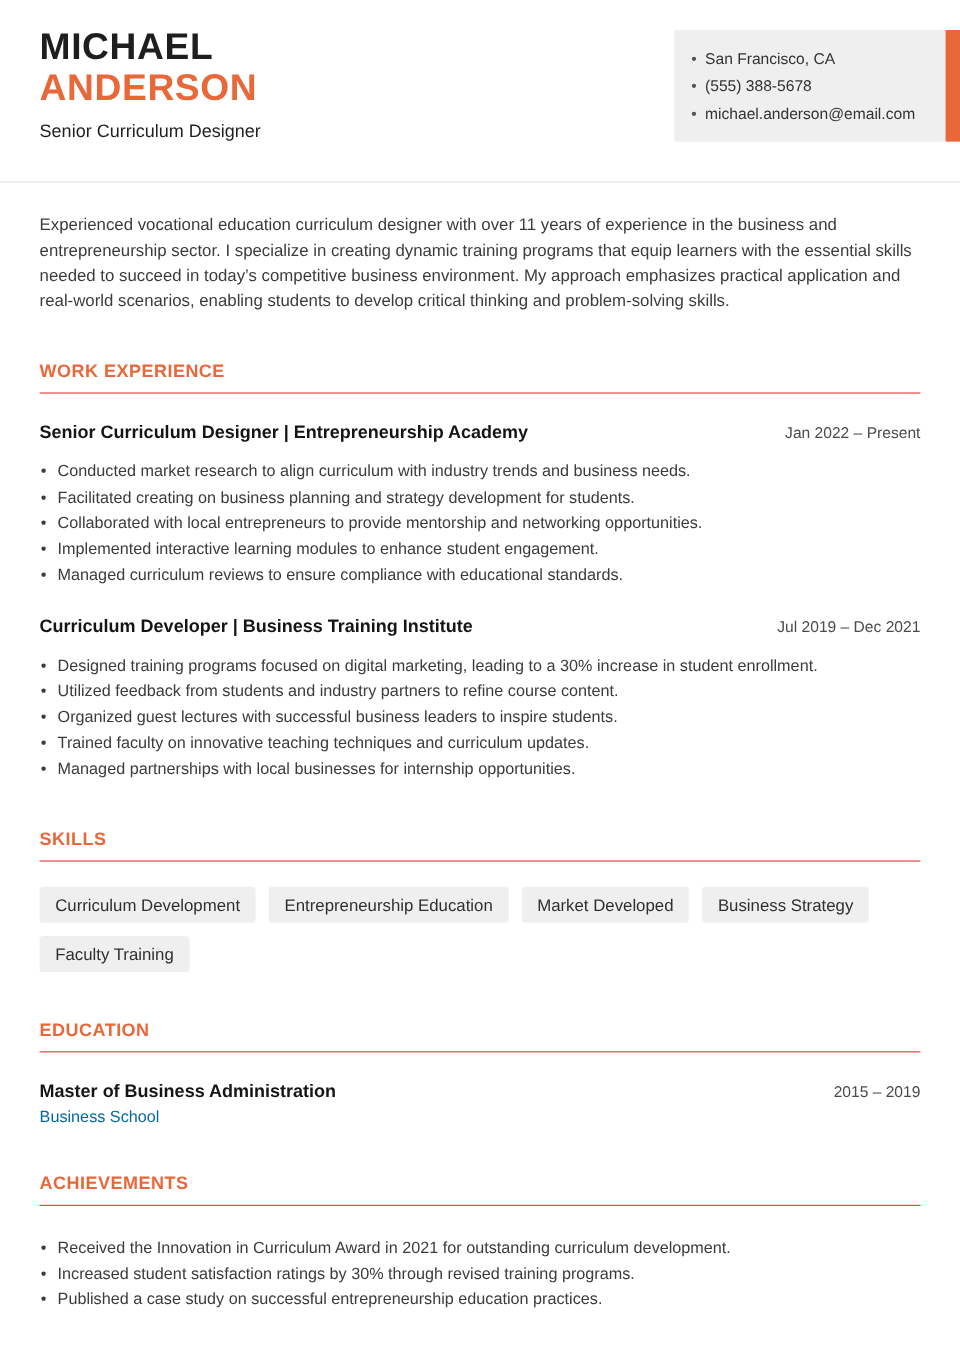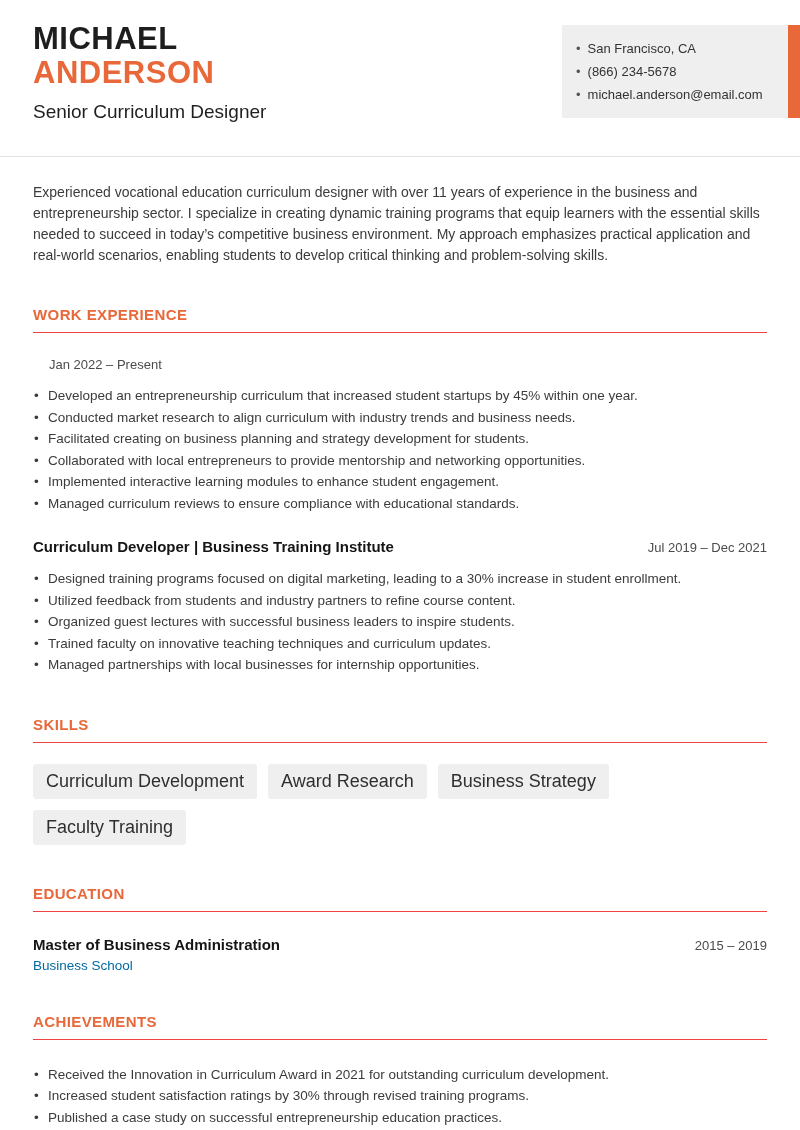--- a/index.html
+++ b/index.html
@@ -10,21 +10,21 @@
     color: #3b3b3b;
     margin: 0 auto;
   }
   .page { width: 800px; height: 1130px; background: #fff; overflow: hidden; position: relative; }
 
   
   .header { display: flex; justify-content: space-between; align-items: flex-start; padding: 22px 0 0 33px; }
   .name { font-size: 31px; line-height: 34px; font-weight: bold; letter-spacing: 0.5px; color: #1e1e1e; }
   .name span { display: block; }
   .name .last { color: #E8683A; }
-  .role { margin-top: 11px; font-size: 19px; color: #1f1f1f; }
+  .role { margin-top: 11px; font-size: 15px; color: #1f1f1f; }
 
   .contact-box { position: relative; background: #efefef; width: 238px; padding: 12px 30px 12px 14px; margin-top: 3px; }
   .contact-list { list-style: none; }
   .contact-list li { font-size: 13px; color: #333; padding: 4px 0; display: flex; gap: 7px; align-items: baseline; }
   .contact-dot { color: #555; font-size: 13px; }
   .accent-bar { position: absolute; top: 0; right: 0; width: 12px; height: 100%; background: #E8683A; }
 
   .header-divider { border: none; border-top: 1px solid #e3e3e3; margin: 33px 0 0 0; }
 
   .content { padding: 0 33px; }
@@ -43,21 +43,21 @@
   .job { margin-top: 24px; }
   .row-header { display: flex; justify-content: space-between; align-items: baseline; }
   .row-title { font-size: 15px; font-weight: bold; color: #151515; }
   .row-dates { font-size: 13px; color: #4b4b4b; white-space: nowrap; margin-left: 16px; }
 
   ul.bullets { list-style: none; margin-top: 13px; }
   ul.bullets li { position: relative; padding-left: 15px; font-size: 13.5px; line-height: 21.5px; color: #3b3b3b; }
   ul.bullets li::before { content: "\2022"; position: absolute; left: 1px; color: #3b3b3b; }
 
   .tags { display: flex; flex-wrap: wrap; gap: 11px; margin-top: 21px; }
-  .tag { background: #efefef; padding: 7px 13px; font-size: 18px; color: #2f2f2f; border-radius: 3px; }
+  .tag { background: #efefef; padding: 7px 13px; font-size: 14px; color: #2f2f2f; border-radius: 3px; }
 
   .edu-block { margin-top: 24px; }
   .edu-school { font-size: 13.5px; color: #0369a1; margin-top: 5px; }
 </style>
 </head>
 <body>
 
 <div class="page">
 
   <div class="header">
@@ -70,21 +70,21 @@
     </div>
 
     <div class="contact-box">
       <ul class="contact-list">
         <li>
           <span class="contact-dot">•</span>
           <span>San Francisco, CA</span>
         </li>
         <li>
           <span class="contact-dot">•</span>
-          <span>(866) 234-5678</span>
+          <span>(555) 388-5678</span>
         </li>
         <li>
           <span class="contact-dot">•</span>
           <span>michael.anderson@email.com</span>
         </li>
       </ul>
       <div class="accent-bar"></div>
     </div>
   </div>
 
@@ -92,24 +92,24 @@
 
   <div class="content">
 
     <p class="summary">Experienced vocational education curriculum designer with over 11 years of experience in the business and entrepreneurship sector. I specialize in creating dynamic training programs that equip learners with the essential skills needed to succeed in today’s competitive business environment. My approach emphasizes practical application and real-world scenarios, enabling students to develop critical thinking and problem-solving skills.</p>
 
     <section>
       <h2 class="section-title">WORK EXPERIENCE</h2>
 
       <div class="job">
         <div class="row-header">
+          <h3 class="row-title">Senior Curriculum Designer | Entrepreneurship Academy</h3>
           <span class="row-dates">Jan 2022 – Present</span>
         </div>
         <ul class="bullets">
-          <li>Developed an entrepreneurship curriculum that increased student startups by 45% within one year.</li>
           <li>Conducted market research to align curriculum with industry trends and business needs.</li>
           <li>Facilitated creating on business planning and strategy development for students.</li>
           <li>Collaborated with local entrepreneurs to provide mentorship and networking opportunities.</li>
           <li>Implemented interactive learning modules to enhance student engagement.</li>
           <li>Managed curriculum reviews to ensure compliance with educational standards.</li>
         </ul>
       </div>
 
       <div class="job">
         <div class="row-header">
@@ -123,21 +123,22 @@
           <li>Trained faculty on innovative teaching techniques and curriculum updates.</li>
           <li>Managed partnerships with local businesses for internship opportunities.</li>
         </ul>
       </div>
     </section>
 
     <section>
       <h2 class="section-title">SKILLS</h2>
       <div class="tags">
         <span class="tag">Curriculum Development</span>
-        <span class="tag">Award Research</span>
+        <span class="tag">Entrepreneurship Education</span>
+        <span class="tag">Market Developed</span>
         <span class="tag">Business Strategy</span>
         <span class="tag">Faculty Training</span>
       </div>
     </section>
 
     <section>
       <h2 class="section-title">EDUCATION</h2>
       <div class="edu-block">
         <div class="row-header">
           <h3 class="row-title">Master of Business Administration</h3>

